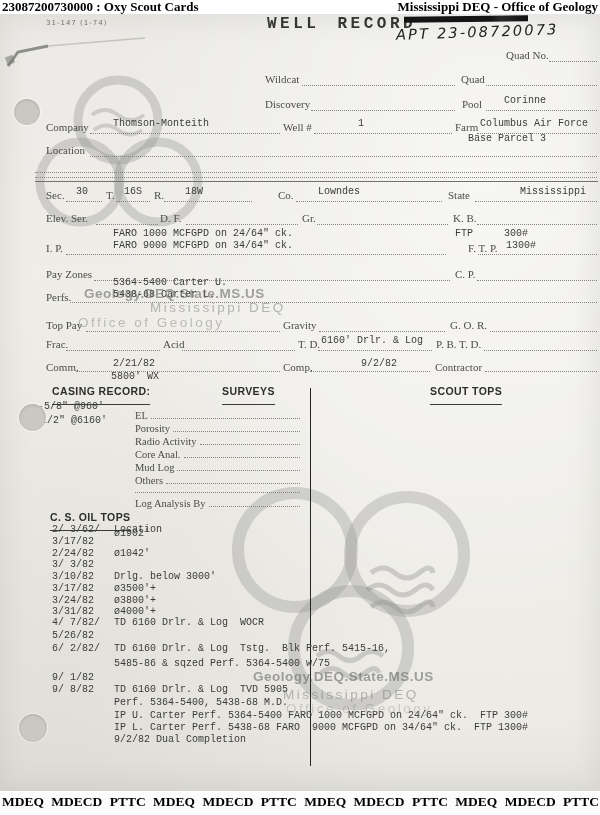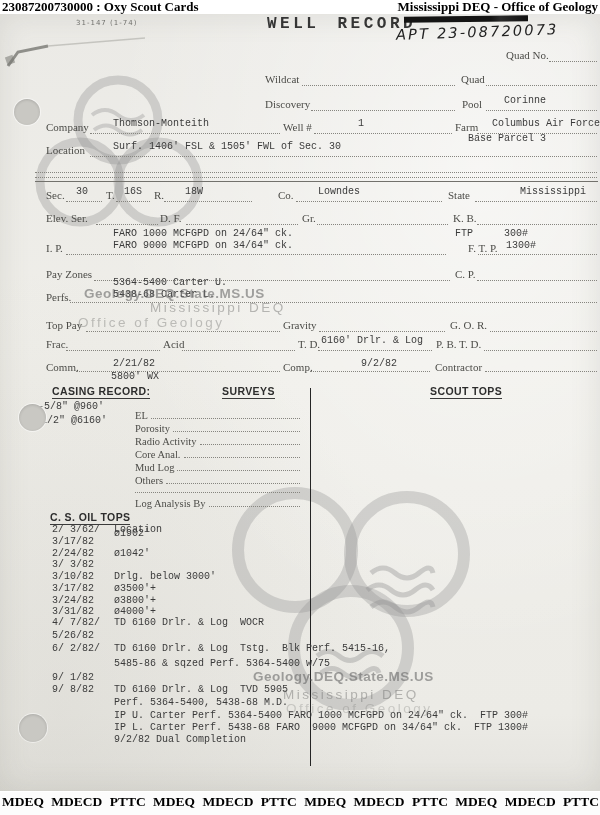--- a/index.html
+++ b/index.html
@@ -10,23 +10,23 @@
     background:
       radial-gradient(ellipse at 80% 20%, rgba(255,255,255,.55) 0%, rgba(255,255,255,0) 55%),
       radial-gradient(ellipse at 10% 90%, rgba(190,188,180,.25) 0%, rgba(190,188,180,0) 45%),
       linear-gradient(180deg,#ebeae6 0%,#efeee9 45%,#ecebe6 90%,#e4e3de 100%);
     box-shadow:inset 0 0 30px rgba(110,105,95,.15);}
   .lbl{position:absolute;font-family:"Liberation Serif",serif;font-size:11px;color:#4c4c48;white-space:pre;}
   .tw{position:absolute;font-family:"Liberation Mono","DejaVu Sans Mono",monospace;font-size:10px;color:#3b3b3b;white-space:pre;}
   .dl{position:absolute;height:1px;border-bottom:1.5px dotted #86857f;}
   .sl{position:absolute;height:0;border-top:1px solid #72716c;}
   .vl{position:absolute;width:0;border-left:1.5px solid #252525;}
-  .sh{position:absolute;font-family:"Liberation Sans",sans-serif;font-weight:bold;font-size:10.5px;letter-spacing:.4px;color:#2d2d2d;border-bottom:1.5px solid #3a3a3a;padding-bottom:1px;white-space:pre;}
+  .sh{position:absolute;font-family:"Liberation Sans",sans-serif;font-weight:bold;font-size:10.5px;letter-spacing:.4px;color:#2d2d2d;border-bottom:1.5px solid #3a3a3a;padding-bottom:7px;white-space:pre;}
   .title{position:absolute;left:267px;top:15px;font-family:Liberation Mono, monospace;font-weight:600;font-size:16px;letter-spacing:3.5px;word-spacing:5px;color:#353535;white-space:pre;}
-  .formno{position:absolute;left:46px;top:19px;font-family:"DejaVu Sans",sans-serif;font-size:7px;letter-spacing:1px;color:#70706c;margin-left:30px;}
+  .formno{position:absolute;left:46px;top:19px;font-family:"DejaVu Sans",sans-serif;font-size:7px;letter-spacing:1px;color:#70706c;}
   .hand{position:absolute;left:396px;top:24px;font-family:"DejaVu Sans",sans-serif;font-style:italic;font-size:14.5px;letter-spacing:2.2px;color:#222;transform:rotate(-2deg);white-space:pre;}
   .redact{position:absolute;left:404px;top:16px;width:124px;height:6px;background:linear-gradient(90deg,#141414 70%,#2a2a2a 78%,#111 100%);transform:rotate(-.8deg);}
   .hole{position:absolute;border-radius:50%;background:#c9c8c3;box-shadow:inset 0 1px 3px rgba(0,0,0,.14),0 0 0 1px rgba(255,255,255,.5);}
   .wm{position:absolute;font-family:"Liberation Sans",sans-serif;white-space:nowrap;}
   .wm.url{font-weight:bold;font-size:13.5px;letter-spacing:.5px;color:rgba(100,100,100,.58);}
   .wm.org{font-size:13.5px;letter-spacing:2.5px;color:rgba(120,120,118,.5);}
   .wm.office{font-size:13.5px;letter-spacing:2.5px;color:rgba(125,125,122,.45);}
   .wm.office2{font-size:13.5px;letter-spacing:2.5px;color:rgba(135,135,132,.35);}
   .survey-row{position:absolute;display:flex;width:165px;align-items:flex-end;}
   .survey-row .slbl{font-family:"Liberation Serif",serif;font-size:10.5px;color:#4c4c48;white-space:pre;}
@@ -96,26 +96,25 @@
   <span class="tw" style="left:504px;top:95px">Corinne</span>
   <div class="dl" style="left:486px;top:109px;width:111px"></div>
 
   <span class="lbl" style="left:46px;top:121px">Company</span>
   <span class="tw" style="left:113px;top:118px">Thomson-Monteith</span>
   <div class="dl" style="left:90px;top:132px;width:190px"></div>
   <span class="lbl" style="left:283px;top:121px">Well #</span>
   <span class="tw" style="left:358px;top:118px">1</span>
   <div class="dl" style="left:314px;top:132px;width:138px"></div>
   <span class="lbl" style="left:455px;top:121px">Farm</span>
-  <span class="tw" style="left:492px;top:118px">Columbus Air Force</span>
+  <span class="tw" style="left:480px;top:118px">Columbus Air Force</span>
   <div class="dl" style="left:477px;top:132px;width:120px"></div>
   <span class="tw" style="left:468px;top:133px">Base Parcel 3</span>
 
   <span class="lbl" style="left:46px;top:144px">Location</span>
-  <span class="tw" style="left:113px;top:141px">Surf. 1406' FSL &amp; 1505' FWL of Sec. 30</span>
   <div class="dl" style="left:90px;top:155px;width:507px"></div>
   <div class="dl" style="left:35px;top:171px;width:562px"></div>
   <div class="dl" style="left:35px;top:176px;width:562px"></div>
   <div class="sl" style="left:35px;top:181px;width:563px"></div>
 
   <span class="lbl" style="left:46px;top:189px">Sec.</span>
   <span class="tw" style="left:76px;top:186px">30</span>
   <div class="dl" style="left:66px;top:200px;width:36px"></div>
   <span class="lbl" style="left:106px;top:189px">T.</span>
   <span class="tw" style="left:124px;top:186px">16S</span>

